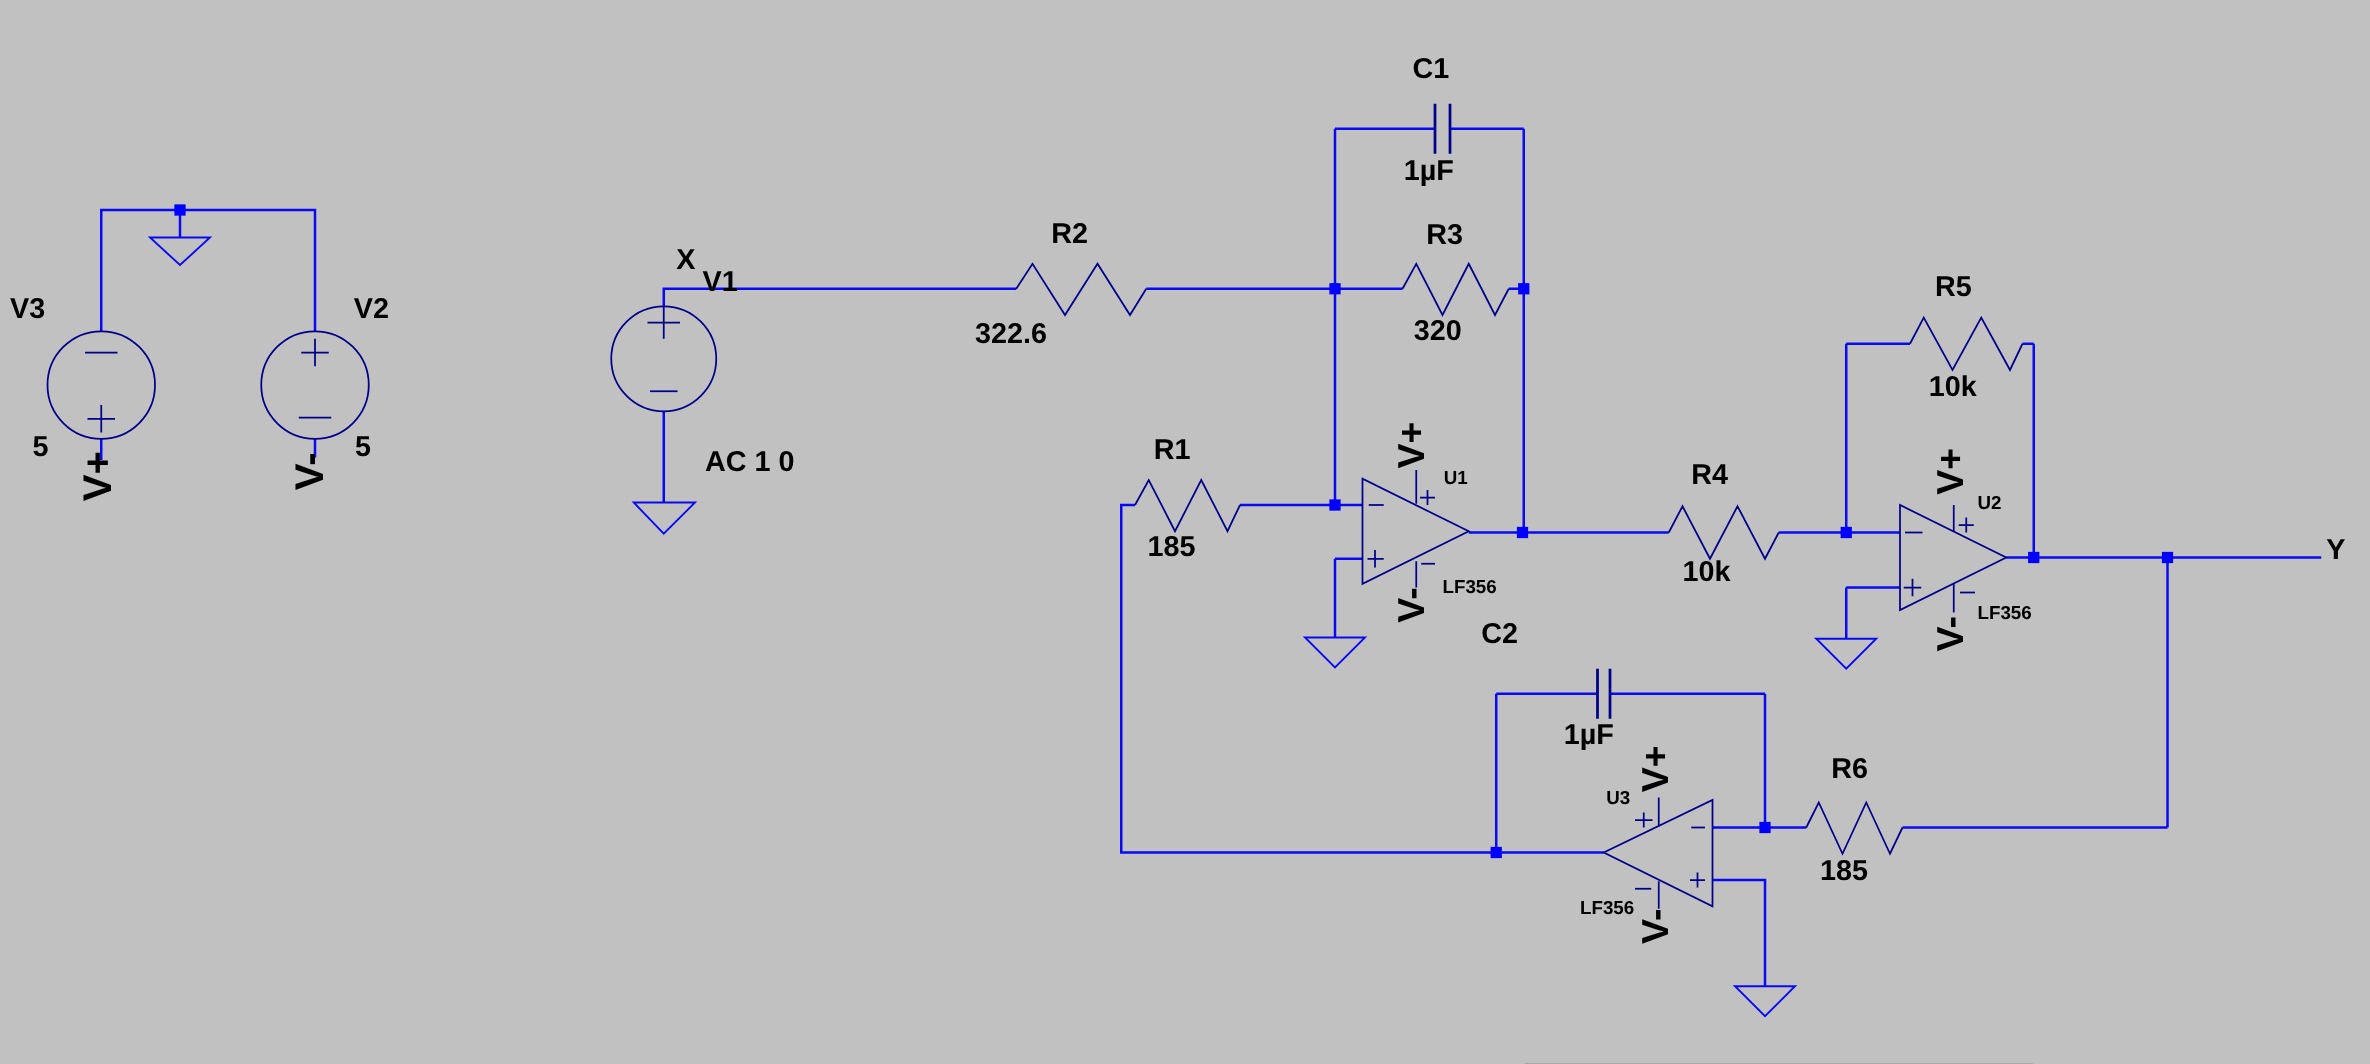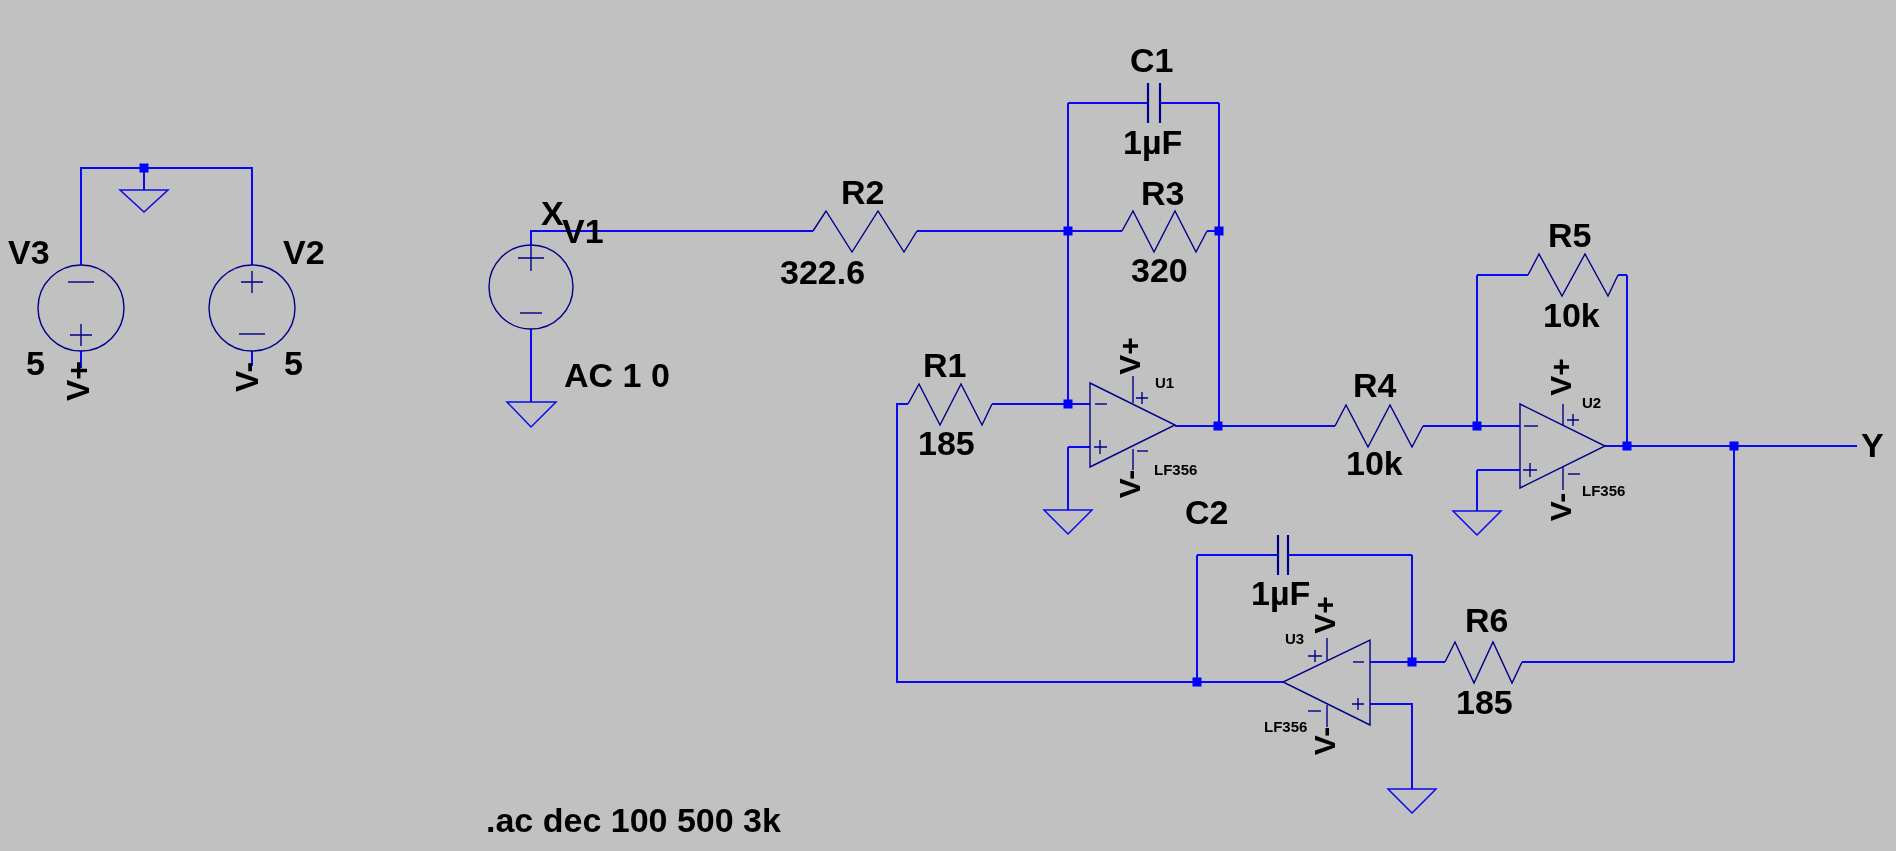--- a/index.html
+++ b/index.html
@@ -7,21 +7,21 @@
     position:relative;
     width:1896px;height:851px;
     background:#c1c1c1;
     overflow:hidden;
     font-family:"Liberation Sans","DejaVu Sans",sans-serif;
   }
   #wires-svg{position:absolute;left:0;top:0;}
   .lbl{
     position:absolute;
     font-weight:bold;
-    font-size:34px;
+    font-size:23px;
     line-height:1;
     color:#000;
     white-space:pre;
     cursor:default;
   }
   .sm{font-size:15px;}
   .rail{font-size:30px;}
   .rail-src{font-size:32px;}
   .rot{transform:translate(-50%,-50%) rotate(-90deg);transform-origin:center;}
 </style>
@@ -225,15 +225,14 @@
   <div class="lbl sm" style="left:1582px;top:395px">U2</div>
   <div class="lbl sm" style="left:1582px;top:483px">LF356</div>
   <div class="lbl rail rot" style="left:1561px;top:377px">V+</div>
   <div class="lbl rail rot" style="left:1561px;top:507px">V-</div>
 
   <div class="lbl sm" style="left:1285px;top:631px">U3</div>
   <div class="lbl sm" style="left:1264px;top:719px">LF356</div>
   <div class="lbl rail rot" style="left:1325px;top:615px">V+</div>
   <div class="lbl rail rot" style="left:1325px;top:741px">V-</div>
 
-  <div class="lbl" style="left:486px;top:803px">.ac dec 100 500 3k</div>
 
 </div>
 
 </body></html>

